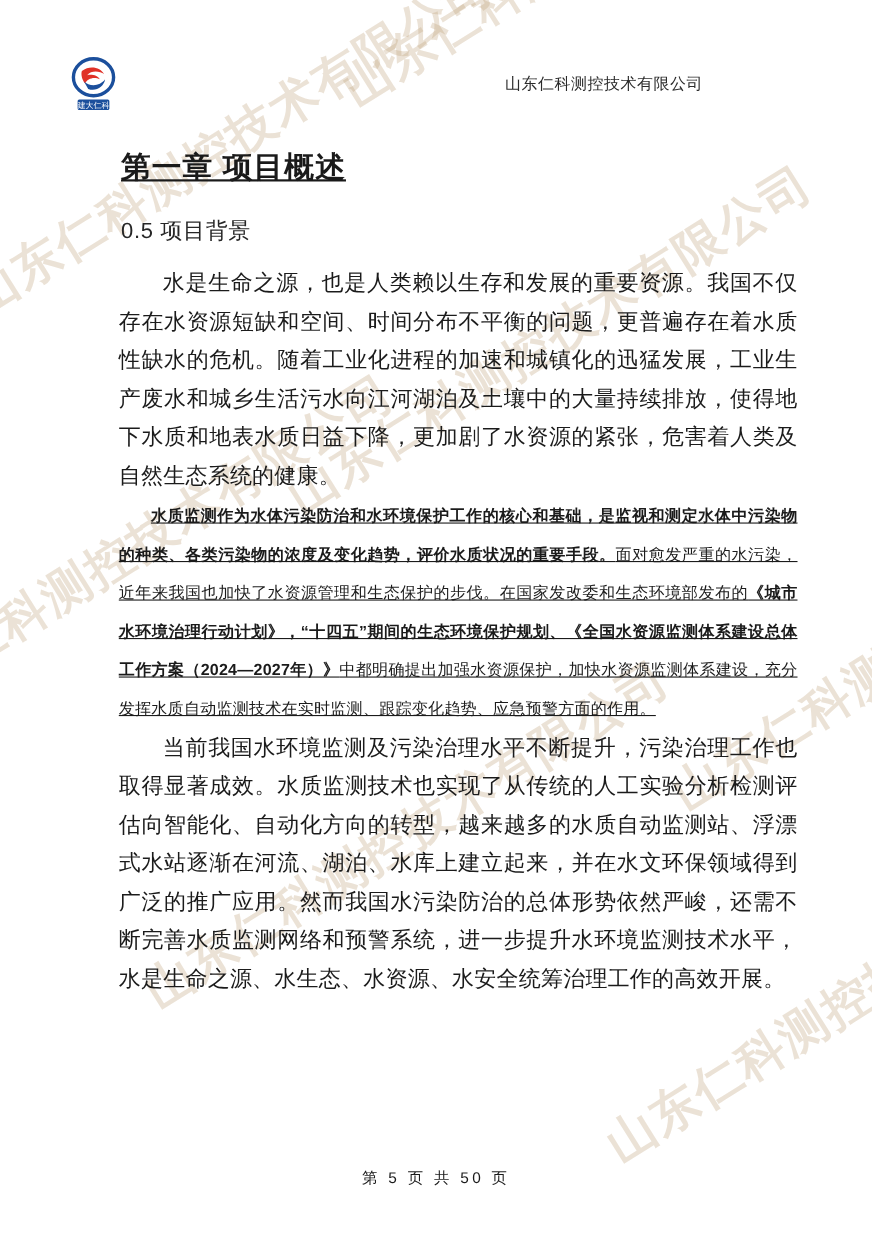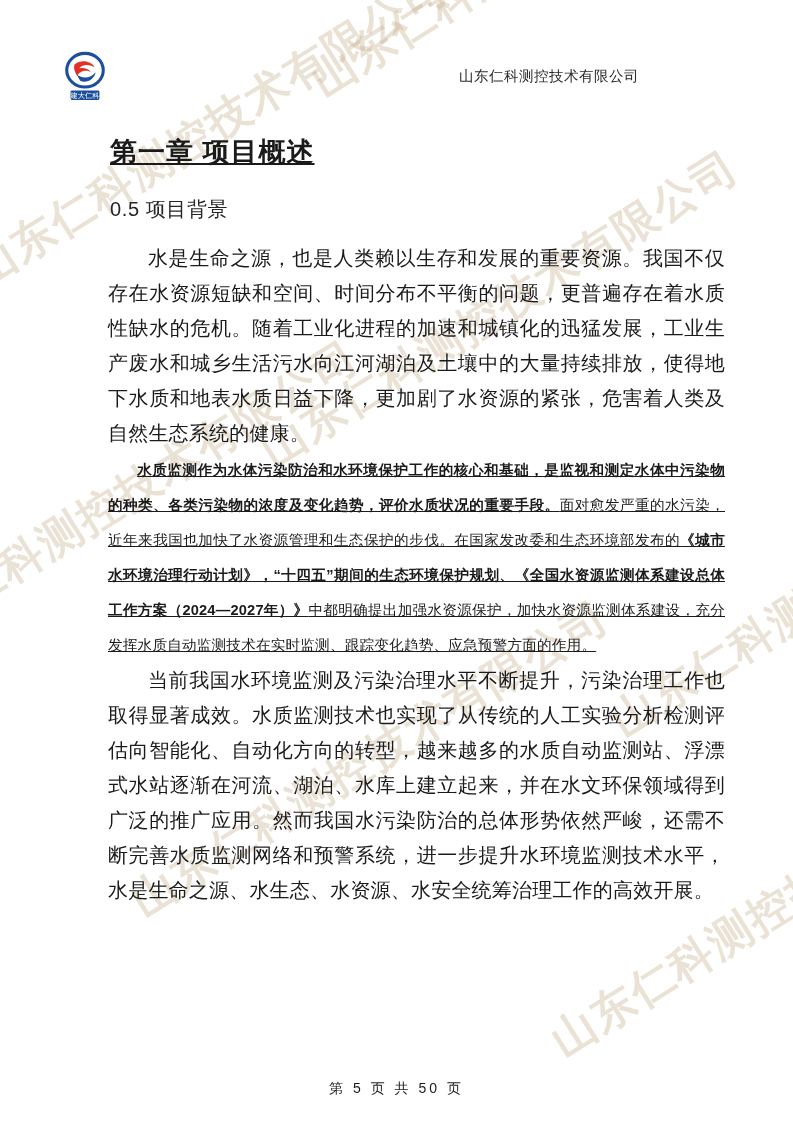--- a/index.html
+++ b/index.html
@@ -120,21 +120,21 @@
   }
   .mixed b {
     font-weight: 700;
   }
 
   
   .footer {
     position: absolute;
     left: 0;
     right: 0;
-    bottom: 24px;
+    bottom: 42px;
     text-align: center;
     z-index: 2;
     font-size: 14px;
     color: #1b1b1b;
     letter-spacing: 3px;
   }
 </style>
 </head>
 <body>
 

